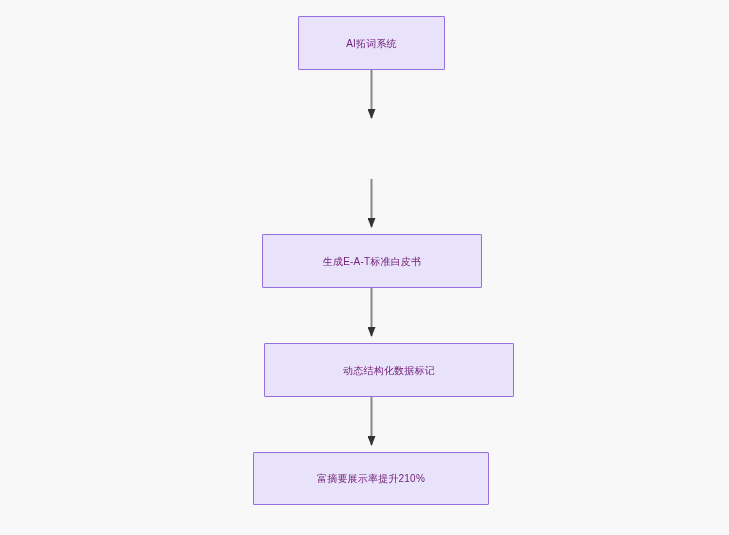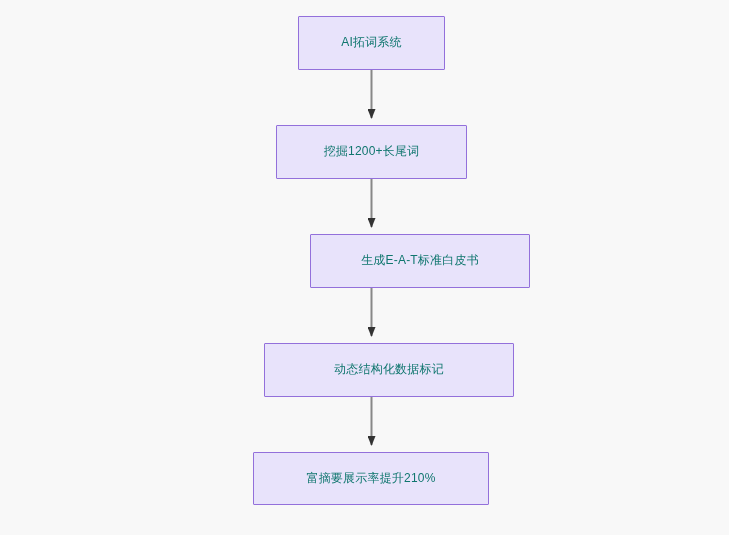--- a/index.html
+++ b/index.html
@@ -30,31 +30,31 @@
     position: absolute;
     box-sizing: border-box;
     background: #e8e3fb;
     border: 1.5px solid #9370db;
     border-radius: 1px;
     display: flex;
     align-items: center;
     justify-content: center;
   }
   .node-label {
-    font-size: 12px;
+    font-size: 10px;
     line-height: 1.3;
-    color: #0f766e;
+    color: #701a75;
     letter-spacing: 0.2px;
     white-space: nowrap;
     text-align: center;
   }
   
   .n1 { left: 298px; top: 16px;  width: 147px; height: 54px; }
   .n2 { left: 276px; top: 125px; width: 191px; height: 54px; }
-  .n3 { left: 262px; top: 234px; width: 220px; height: 54px; margin-left: 48px; }
+  .n3 { left: 262px; top: 234px; width: 220px; height: 54px; }
   .n4 { left: 264px; top: 343px; width: 250px; height: 54px; }
   .n5 { left: 253px; top: 452px; width: 236px; height: 53px; }
 </style>
 </head>
 <body>
 
 <div id="flowchart-canvas">
 
   <svg class="edge-layer" viewBox="0 0 729 535" width="729" height="535" xmlns="http://www.w3.org/2000/svg">
     <defs>
@@ -74,23 +74,20 @@
     </g>
     <g>
       <line x1="371.5" y1="397" x2="371.5" y2="445" stroke="#888888" stroke-width="2" marker-end="url(#arrowhead)"></line>
     </g>
   </svg>
 
   <div class="node n1">
     <span class="node-label">AI拓词系统</span>
   </div>
 
-  <div class="node n2">
-    <span class="node-label">挖掘1200+长尾词</span>
-  </div>
 
   <div class="node n3">
     <span class="node-label">生成E-A-T标准白皮书</span>
   </div>
 
   <div class="node n4">
     <span class="node-label">动态结构化数据标记</span>
   </div>
 
   <div class="node n5">

